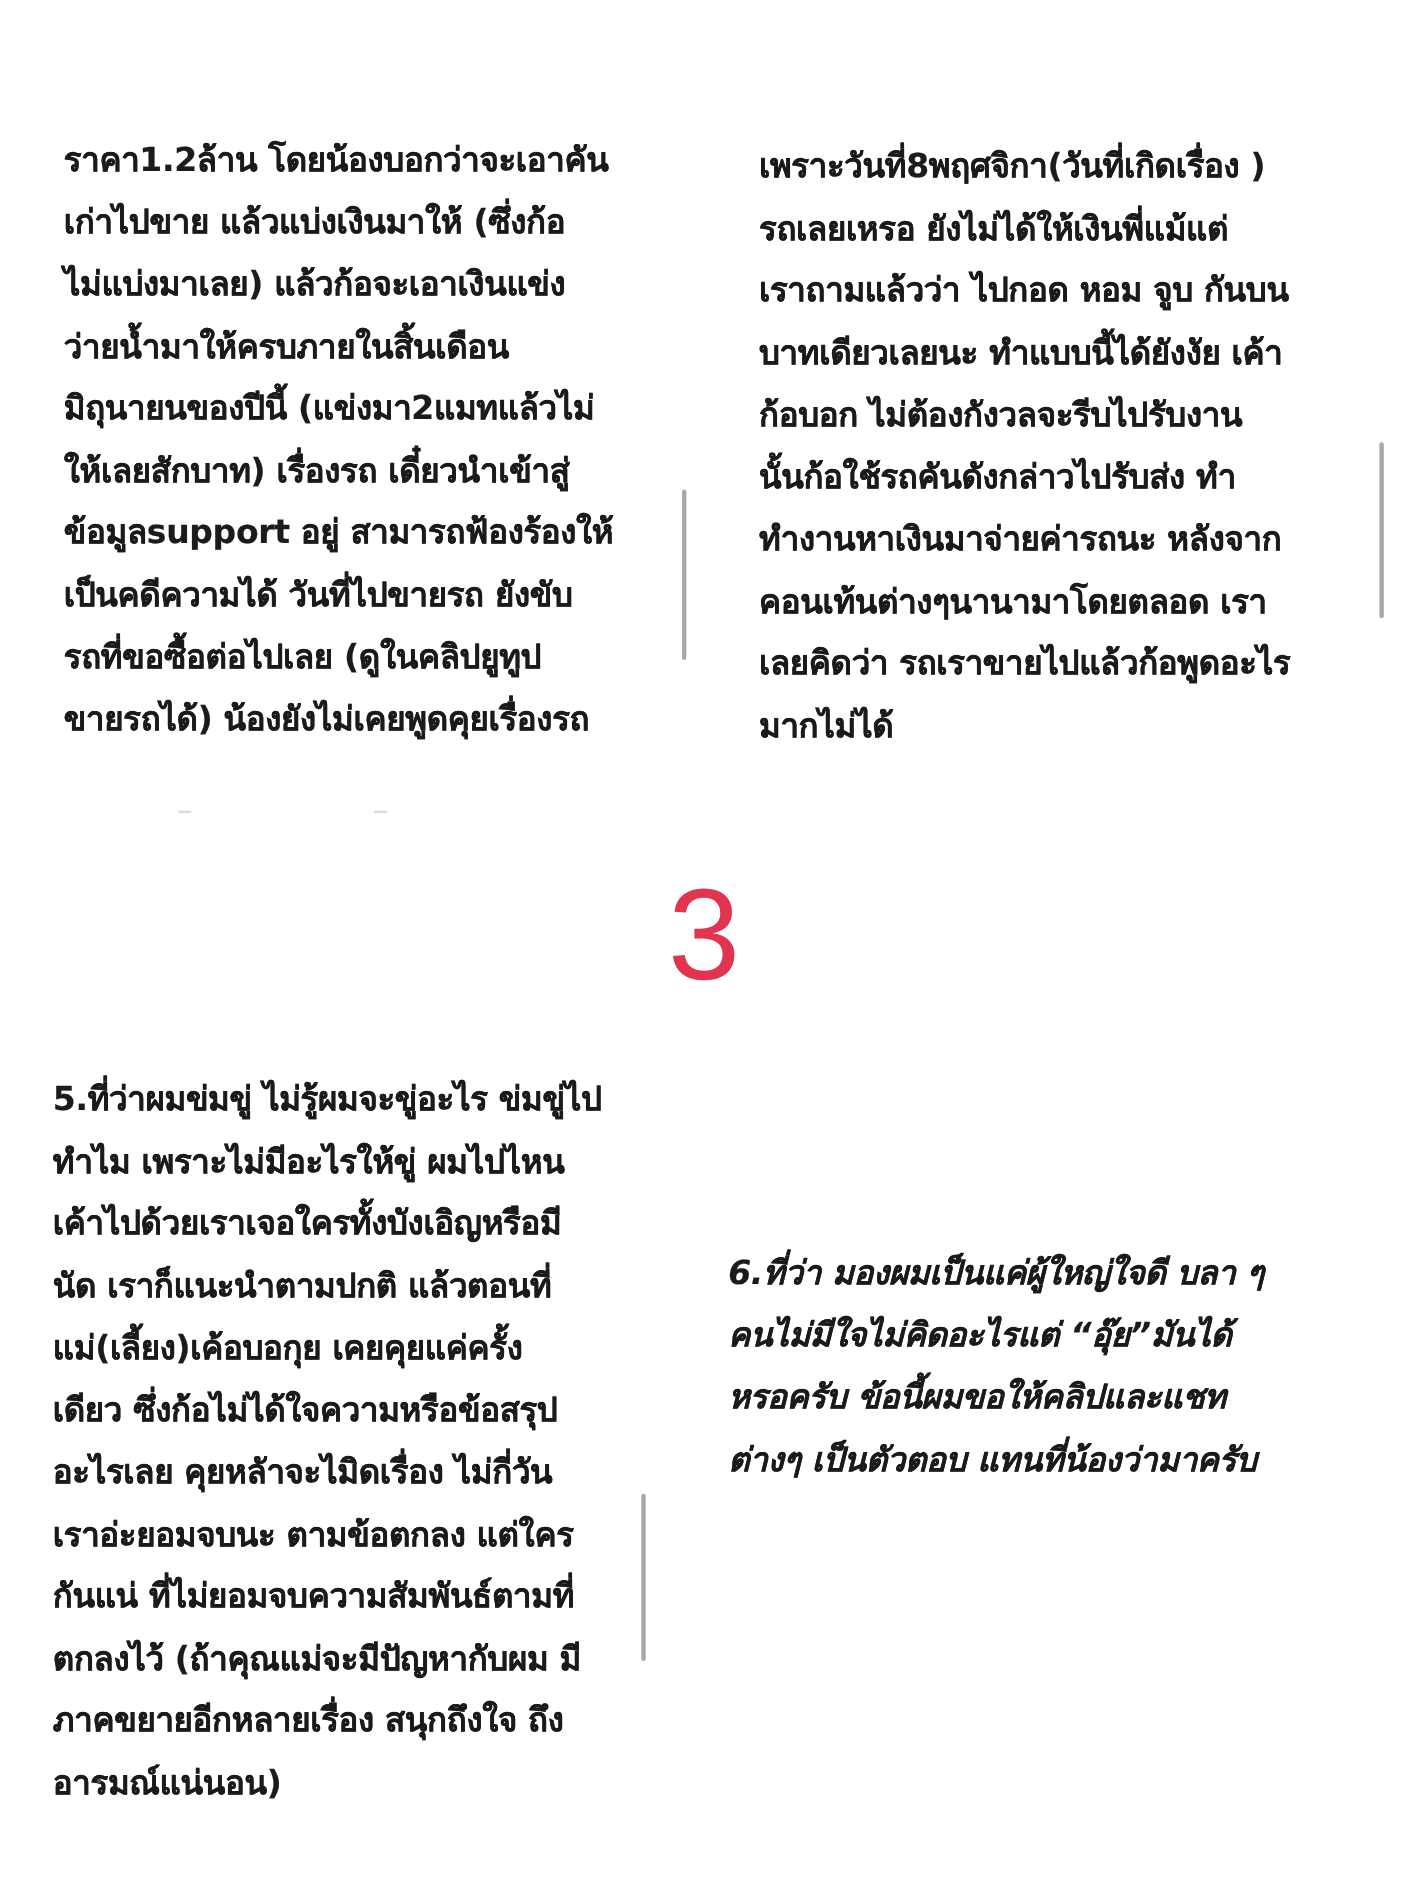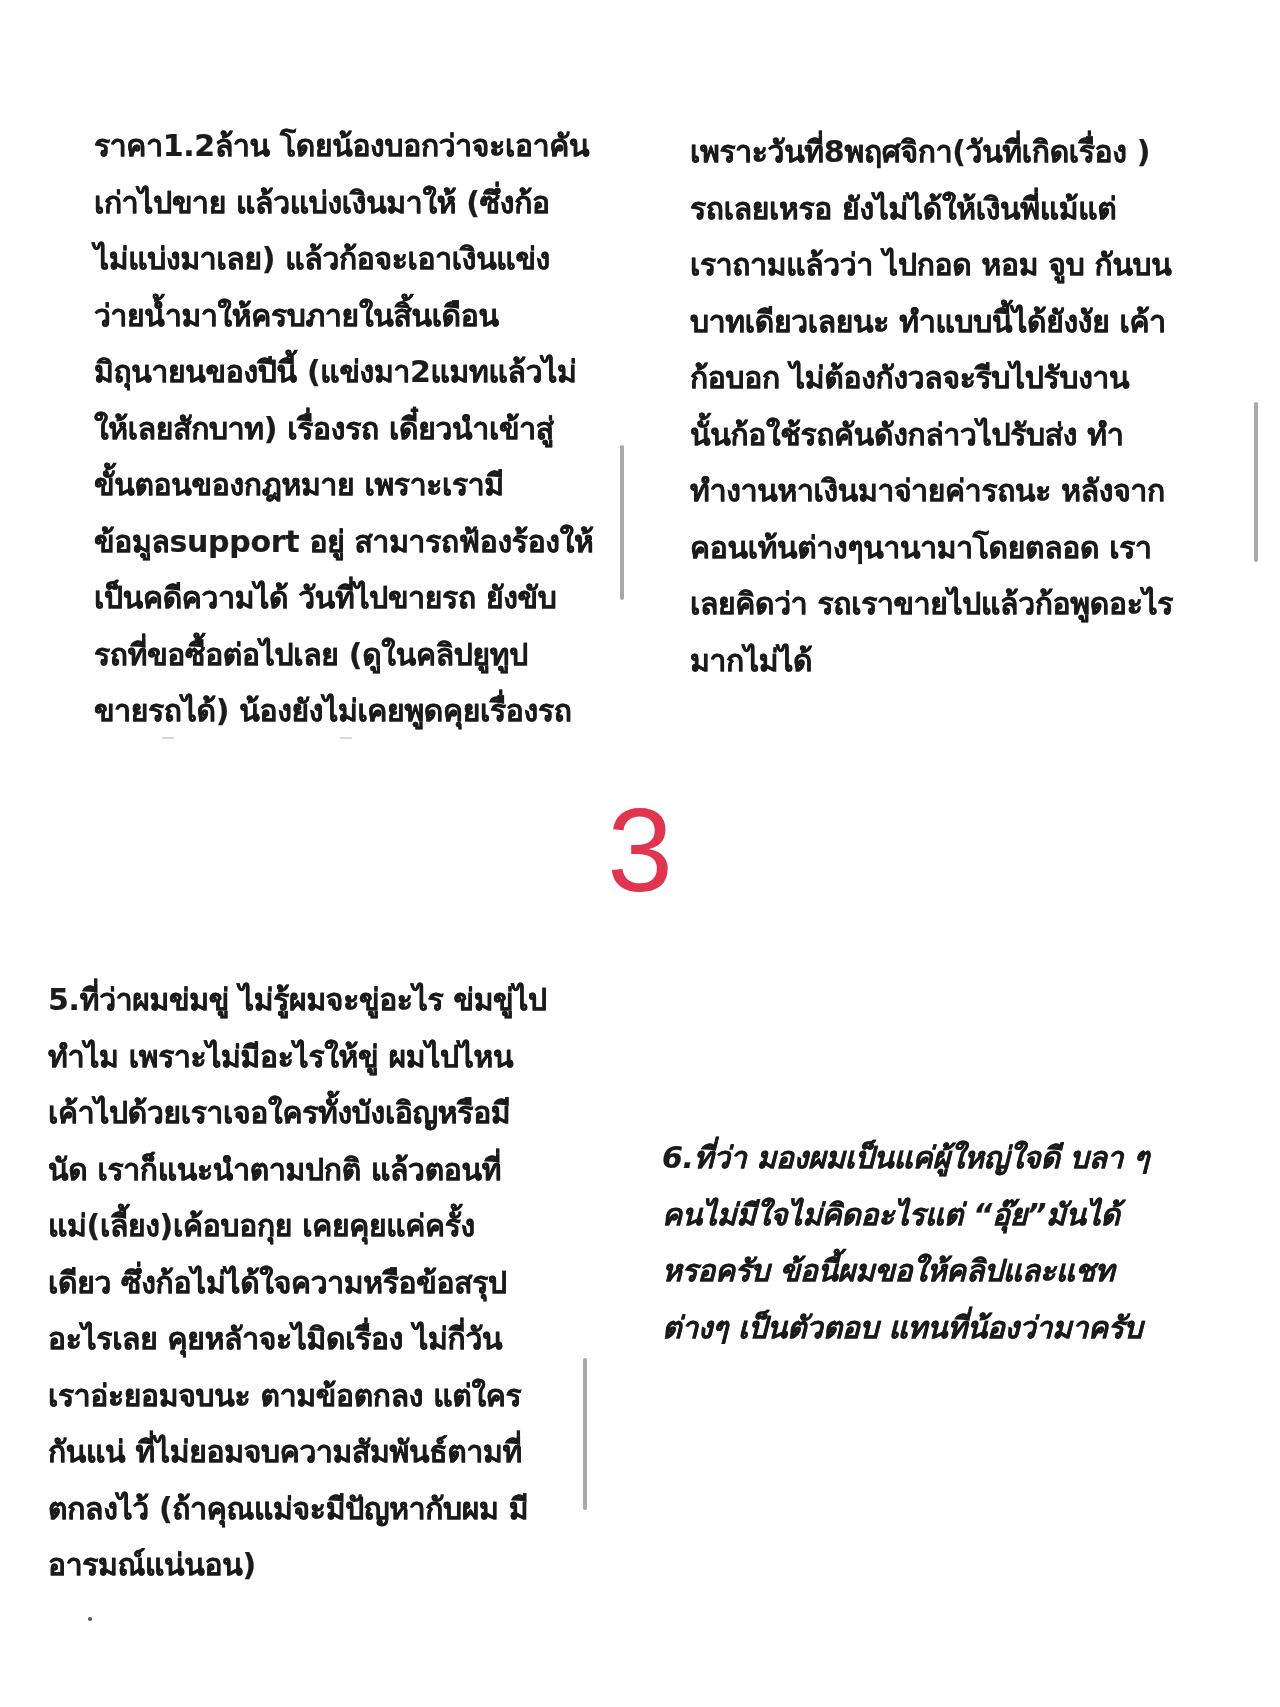--- a/index.html
+++ b/index.html
@@ -20,21 +20,21 @@
       font-size: 30px;
       line-height: 56.5px;
       font-weight: bold;
       letter-spacing: -0.3px;
       white-space: nowrap;
       -webkit-text-stroke: 0.2px #1b1b1b;
     }
     .text-block .line {
       display: block;
     }
-    #block-top-left { left: 58px; top: 118px; margin-left: 36px; }
+    #block-top-left { left: 58px; top: 118px; }
     #block-top-right { left: 690px; top: 124px; }
     #block-bottom-left { left: 48px; top: 972px; }
     #block-bottom-right { left: 662px; top: 1130px; font-style: italic; }
 
     .page-number {
       position: absolute;
       left: 0;
       width: 1280px;
       top: 790px;
       text-align: center;
@@ -67,21 +67,20 @@
 </head>
 <body>
 
 <div id="block-top-left" class="text-block">
   <span class="line">ราคา1.2ล้าน โดยน้องบอกว่าจะเอาคัน</span>
   <span class="line">เก่าไปขาย แล้วแบ่งเงินมาให้ (ซึ่งก้อ</span>
   <span class="line">ไม่แบ่งมาเลย) แล้วก้อจะเอาเงินแข่ง</span>
   <span class="line">ว่ายน้ำมาให้ครบภายในสิ้นเดือน</span>
   <span class="line">มิถุนายนของปีนี้ (แข่งมา2แมทแล้วไม่</span>
   <span class="line">ให้เลยสักบาท) เรื่องรถ เดี๋ยวนำเข้าสู่</span>
-  <span class="line">ขั้นตอนของกฎหมาย เพราะเรามี</span>
   <span class="line">ข้อมูลsupport อยู่ สามารถฟ้องร้องให้</span>
   <span class="line">เป็นคดีความได้ วันที่ไปขายรถ ยังขับ</span>
   <span class="line">รถที่ขอซื้อต่อไปเลย (ดูในคลิปยูทูป</span>
   <span class="line">ขายรถได้) น้องยังไม่เคยพูดคุยเรื่องรถ</span>
 </div>
 
 <div id="scroll-1" class="scroll-indicator"></div>
 <div id="mark-1" class="faint-mark"></div>
 <div id="mark-2" class="faint-mark"></div>
 
@@ -106,20 +105,21 @@
   <span class="line">5.ที่ว่าผมข่มขู่ ไม่รู้ผมจะขู่อะไร ข่มขู่ไป</span>
   <span class="line">ทำไม เพราะไม่มีอะไรให้ขู่ ผมไปไหน</span>
   <span class="line">เค้าไปด้วยเราเจอใครทั้งบังเอิญหรือมี</span>
   <span class="line">นัด เราก็แนะนำตามปกติ แล้วตอนที่</span>
   <span class="line">แม่(เลี้ยง)เค้อบอกุย เคยคุยแค่ครั้ง</span>
   <span class="line">เดียว ซึ่งก้อไม่ได้ใจความหรือข้อสรุป</span>
   <span class="line">อะไรเลย  คุยหลัาจะไมิดเรื่อง ไม่กี่วัน</span>
   <span class="line">เราอ่ะยอมจบนะ ตามข้อตกลง แต่ใคร</span>
   <span class="line">กันแน่ ที่ไม่ยอมจบความสัมพันธ์ตามที่</span>
   <span class="line">ตกลงไว้ (ถ้าคุณแม่จะมีปัญหากับผม มี</span>
+  <span class="line">ภาคขยายอีกหลายเรื่อง สนุกถึงใจ ถึง</span>
   <span class="line">อารมณ์แน่นอน)</span>
 </div>
 
 <div id="scroll-3" class="scroll-indicator"></div>
 <div id="mark-3" class="faint-mark"></div>
 
 <div id="block-bottom-right" class="text-block">
   <span class="line">6.ที่ว่า มองผมเป็นแค่ผู้ใหญ่ใจดี บลา ๆ</span>
   <span class="line">คนไม่มีใจไม่คิดอะไรแต่ “อุ๊ย”มันได้</span>
   <span class="line">หรอครับ ข้อนี้ผมขอให้คลิปและแชท</span>

